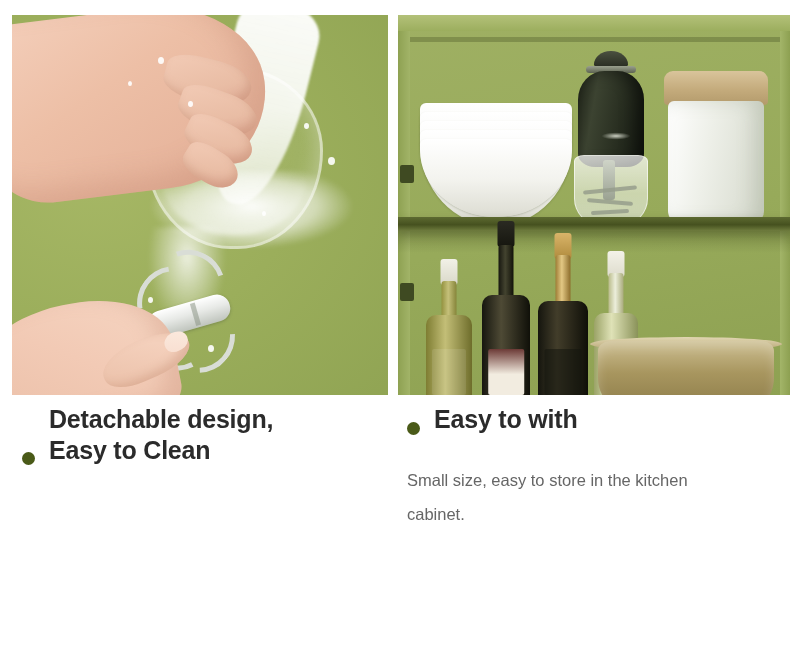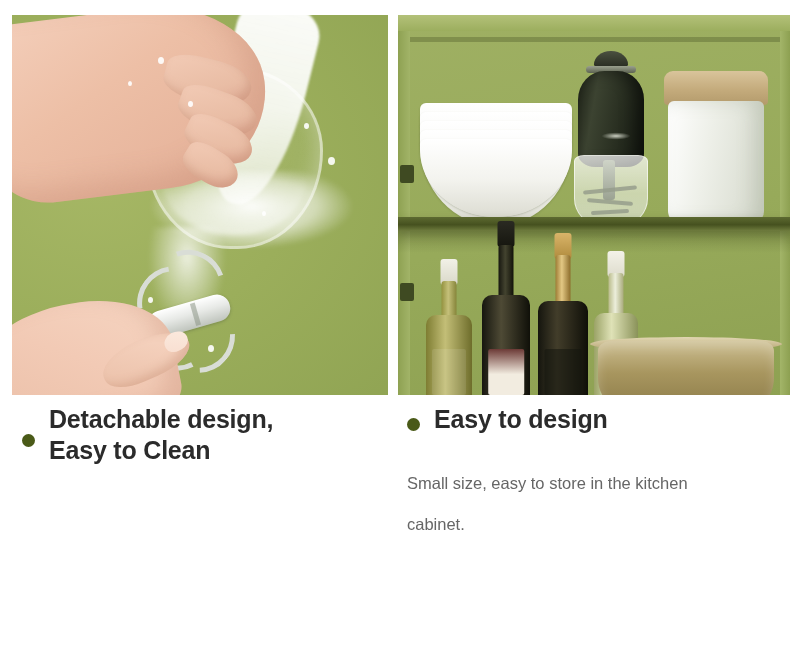--- a/index.html
+++ b/index.html
@@ -346,42 +346,42 @@
     position: absolute;
     left: 0; top: 404px;
     width: 790px;
     display: flex;
   }
   .col { width: 395px; padding-left: 22px; padding-right: 18px; }
   .col-right { padding-left: 12px; }
 
   .headline-line {
     display: flex;
-    align-items: center;
+    align-items: flex-end;
   }
   .bullet-dot {
     flex: none;
     width: 13px; height: 13px;
     border-radius: 50%;
     background: #4a5a18;
     margin-top: 11px;
     margin-right: 14px;
   }
   .headline {
     font-size: 25px;
     font-weight: bold;
     line-height: 1.22;
     color: #2b2b2b;
     letter-spacing: -0.2px;
     white-space: pre-line;
   }
   .body-text {
     margin-top: 26px;
     font-size: 16.5px;
-    line-height: 41px;
+    line-height: 34px;
     color: #666666;
     font-weight: 300;
     white-space: pre-line;
   }
   .col-right .body-text { margin-top: 28px; }
 </style>
 </head>
 <body>
 
 <div class="page">
@@ -504,19 +504,19 @@
       <div class="headline-line">
         <span class="bullet-dot"></span>
         <h2 class="headline">Detachable design,
 Easy to Clean</h2>
       </div>
     </div>
 
     <div class="col col-right">
       <div class="headline-line">
         <span class="bullet-dot"></span>
-        <h2 class="headline">Easy to design</h2>
+        <h2 class="headline">Easy to with</h2>
       </div>
       <p class="body-text">Small size, easy to store in the kitchen
 cabinet.</p>
     </div>
   </div>
 </div>
 
 </body></html>

